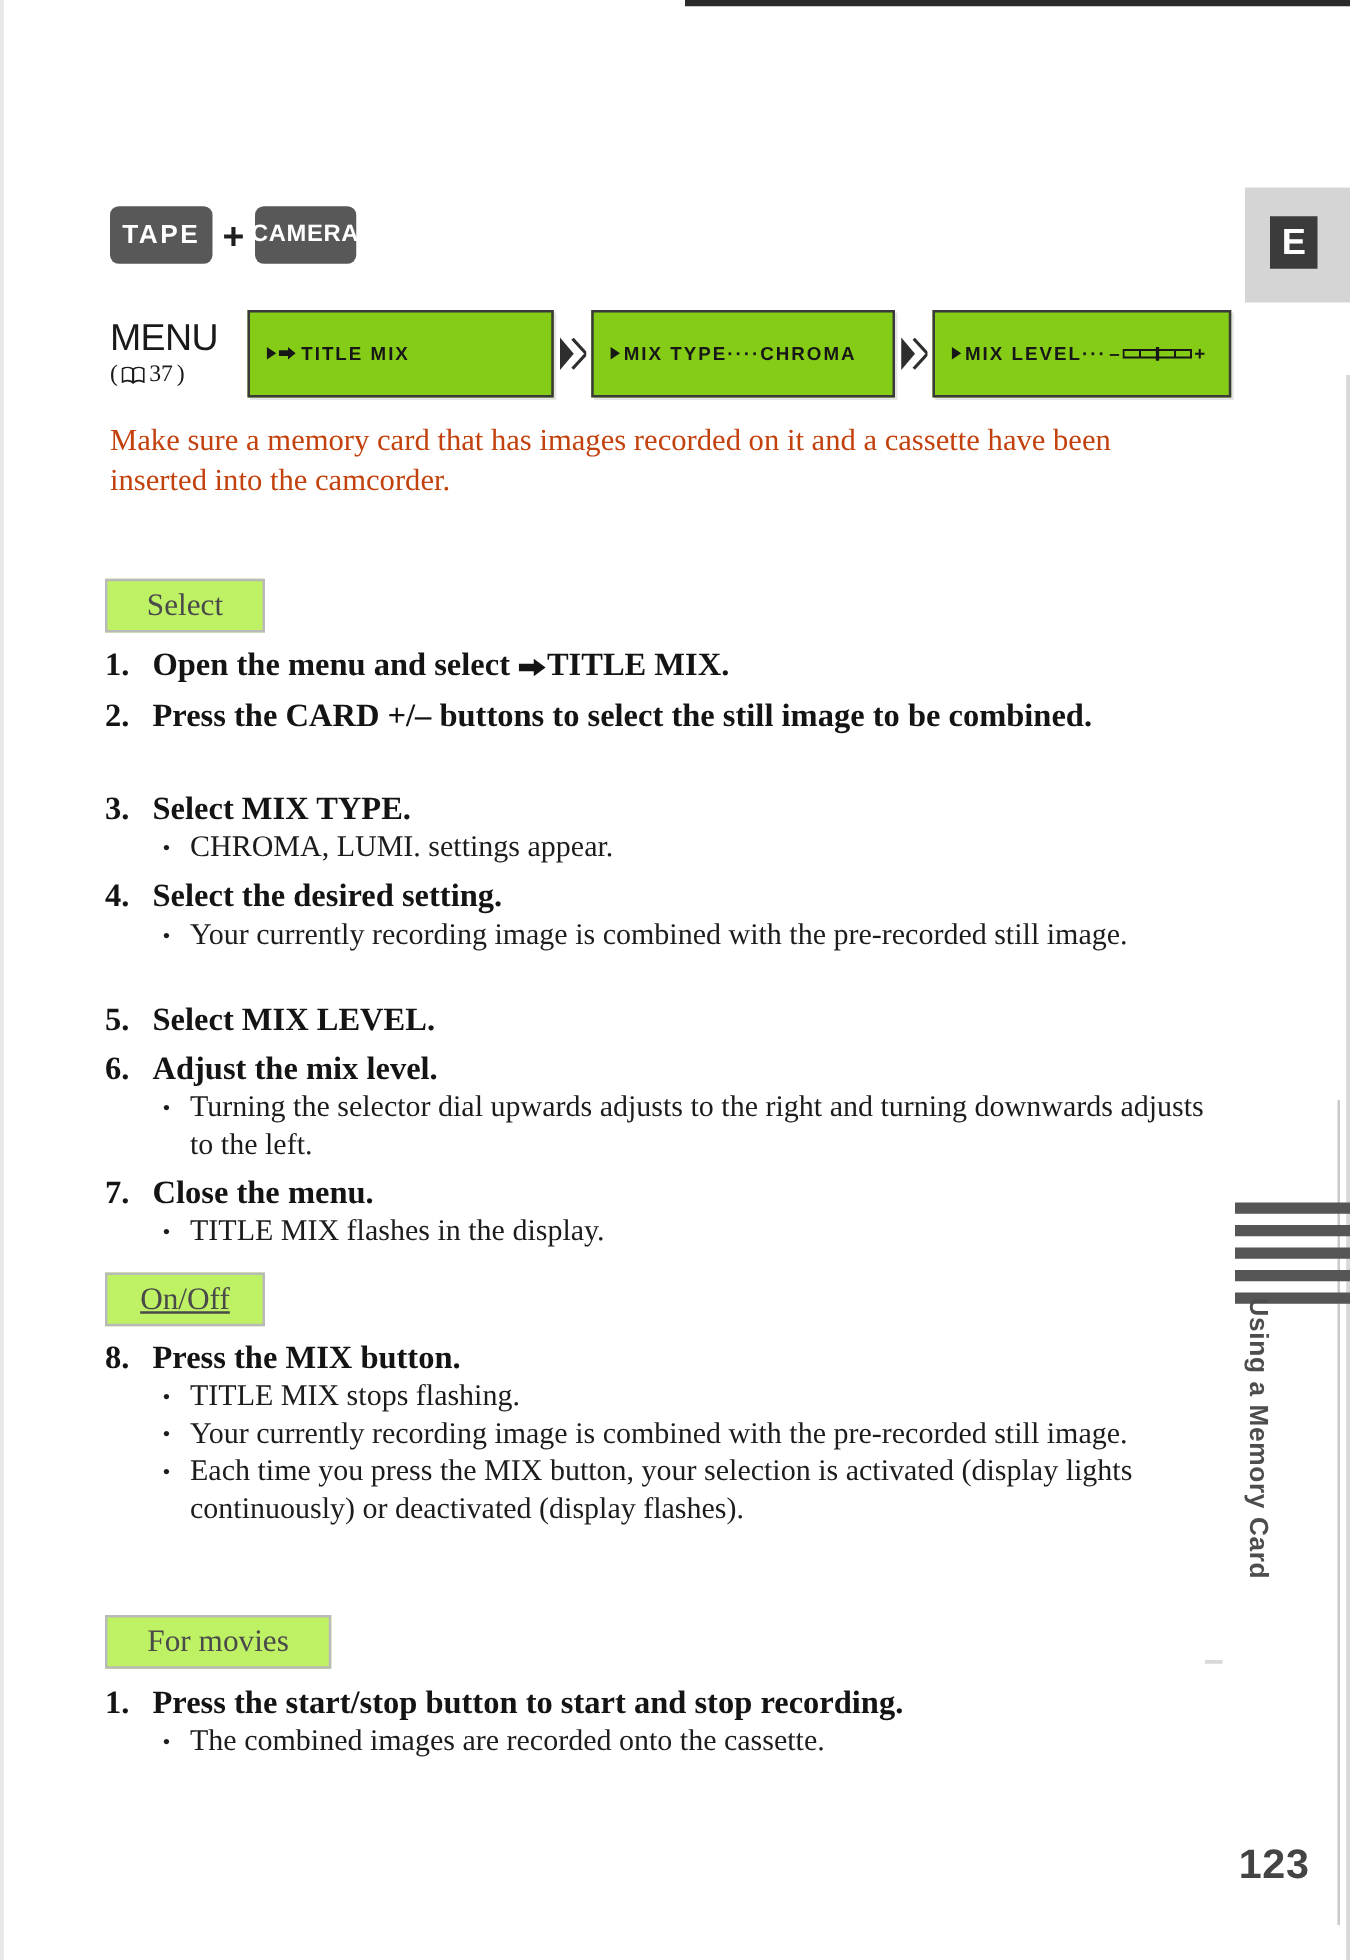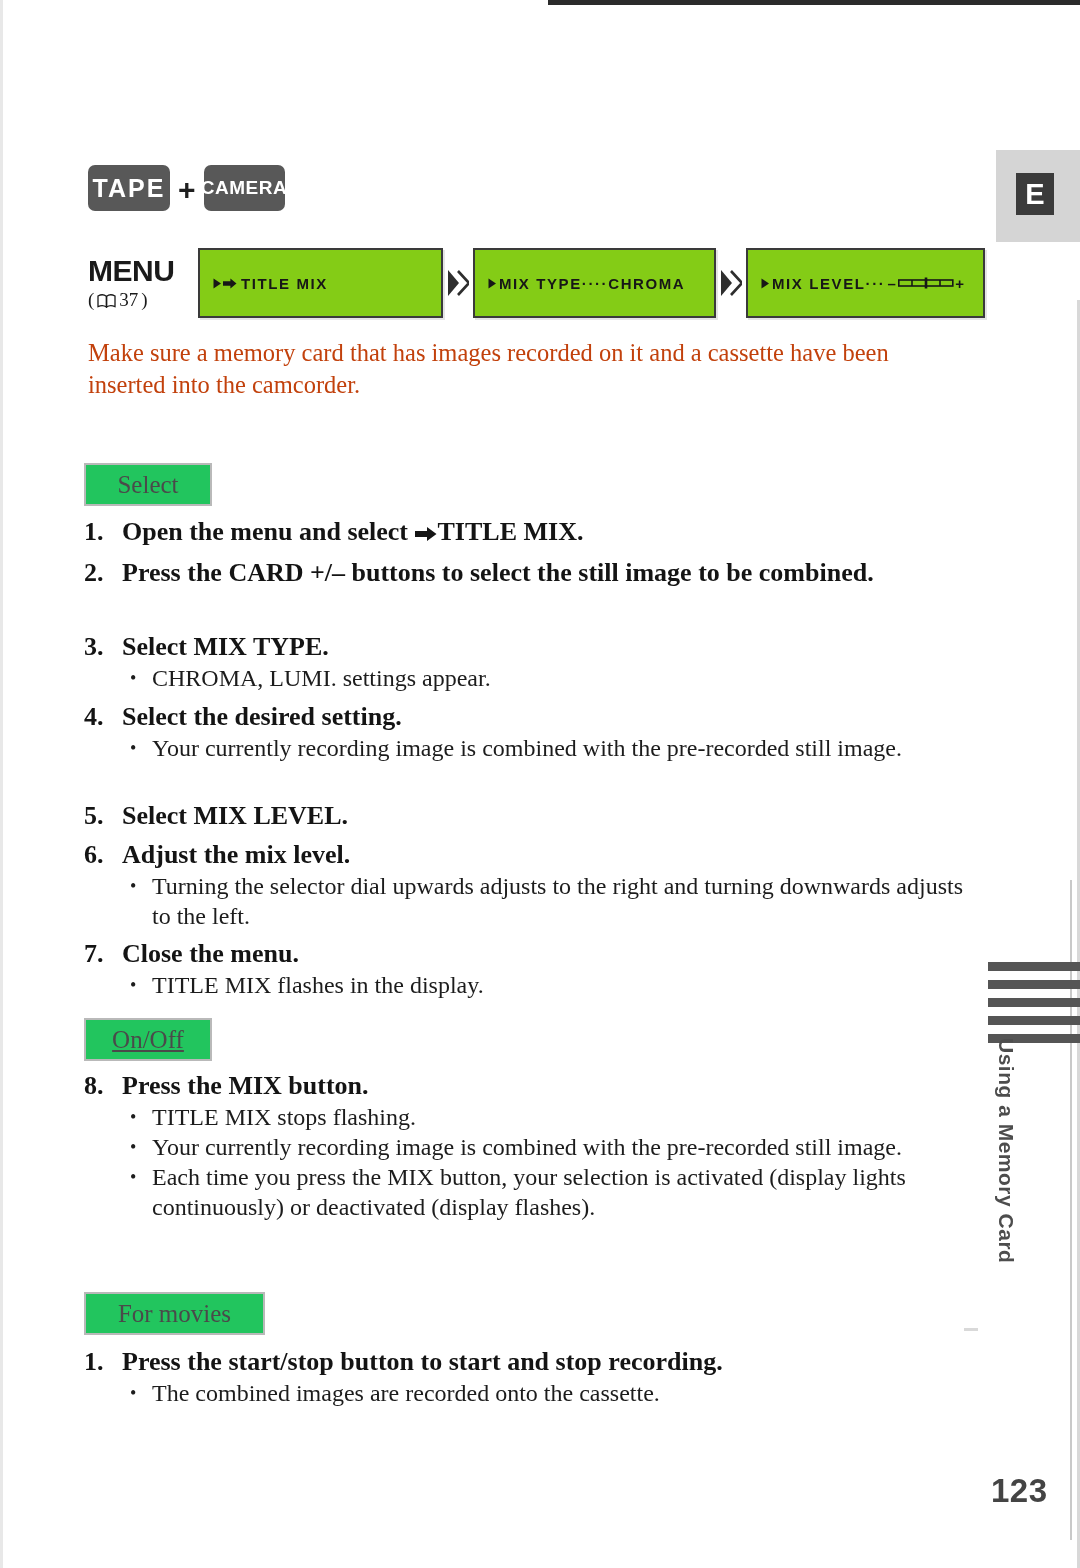--- a/index.html
+++ b/index.html
@@ -93,21 +93,21 @@
     font-family: "Liberation Sans", sans-serif;
     font-weight: bold;
     border-radius: 7px;
     display: flex;
     align-items: center;
     justify-content: center;
   }
   .badge-tape {
     width: 82px;
     height: 46px;
-    font-size: 25px;
+    font-size: 21px;
     letter-spacing: 2px;
   }
   .badge-camera {
     width: 81px;
     height: 46px;
     font-size: 19px;
     letter-spacing: 0.5px;
   }
   .mode-plus {
     font-family: "Liberation Sans", sans-serif;
@@ -127,21 +127,21 @@
     display: flex;
     align-items: center;
   }
   .menu-label {
     width: 104px;
     margin-right: 6px;
     margin-bottom: 2px;
   }
   .menu-word {
     font-family: "Liberation Sans", sans-serif;
-    font-weight: bold;
+    font-weight: normal;
     font-size: 30px;
     letter-spacing: -0.5px;
     color: #1a1a1a;
     line-height: 1;
   }
   .menu-ref {
     font-family: "Liberation Serif", serif;
     font-size: 19px;
     color: #1a1a1a;
     margin-top: 4px;
@@ -215,21 +215,21 @@
     line-height: 15px;
     padding: 1px 3px 2px 3px;
     vertical-align: 1px;
   }
 
   
   .tagbox {
     position: absolute;
     left: 84px;
     border: 2px solid #b9b9b9;
-    background: #22c55e;
+    background: #bef264;
     font-family: "Liberation Serif", serif;
     font-size: 25px;
     color: #4a4a4a;
     display: flex;
     align-items: center;
     justify-content: center;
     height: 39px;
   }
   .tag-select   { top: 463px;  width: 124px; }
   .tag-onoff    { top: 1018px; width: 124px; text-decoration: underline; }

